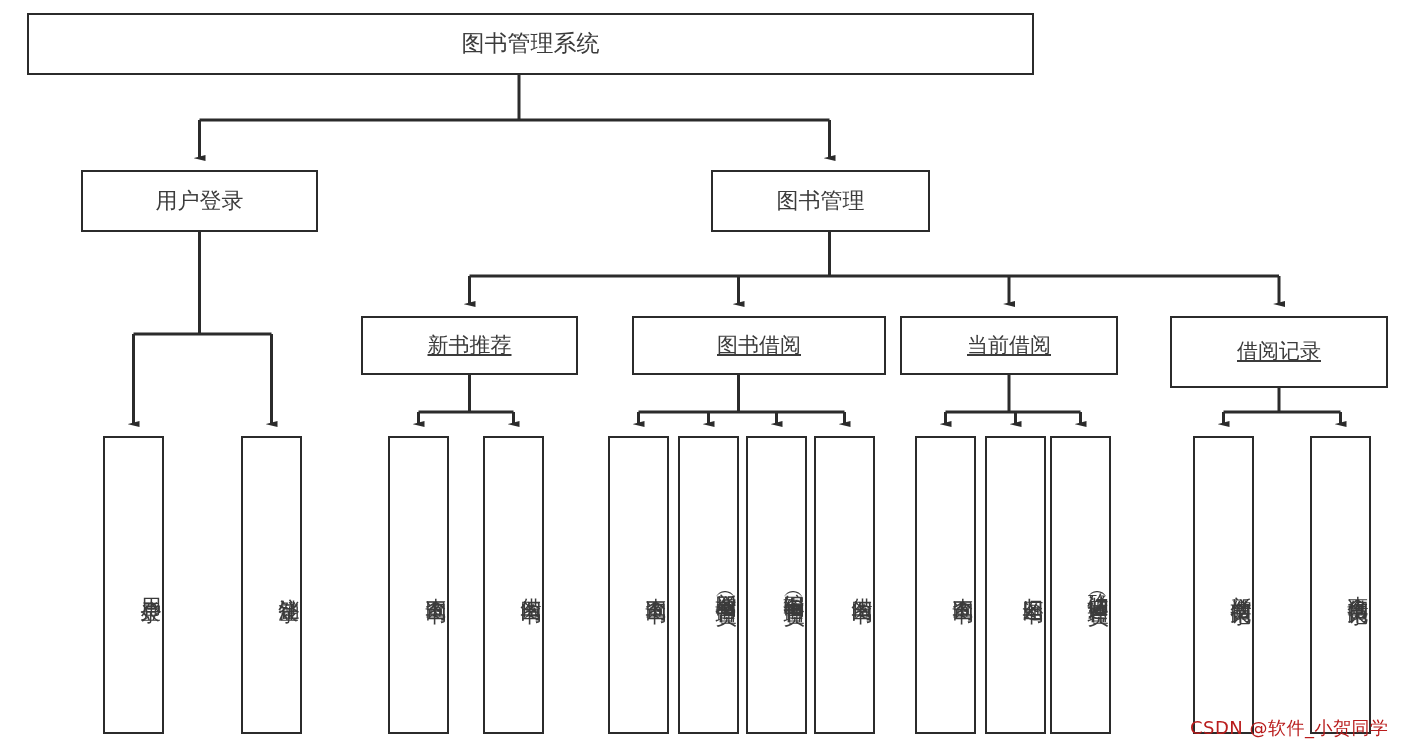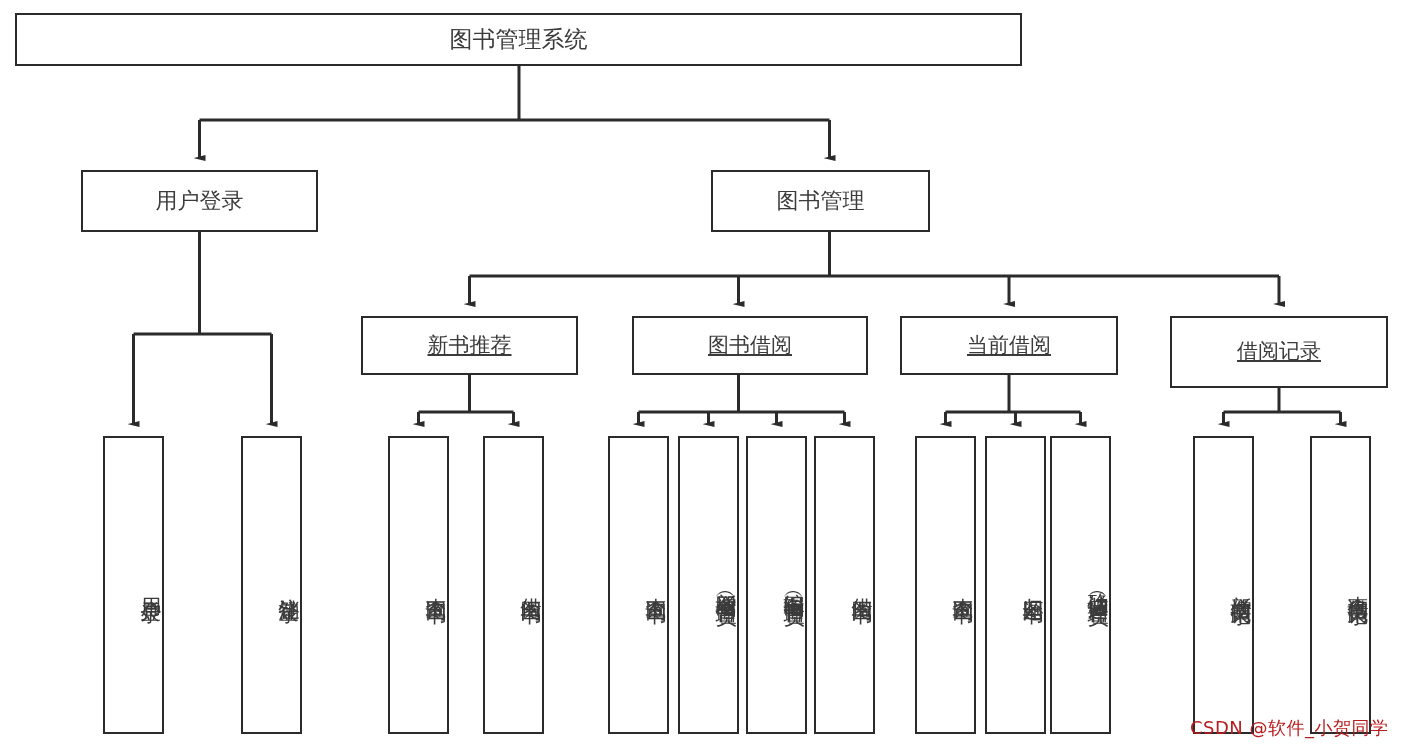--- a/index.html
+++ b/index.html
@@ -95,27 +95,27 @@
         <line x1="945.5" y1="412" x2="945.5" y2="424" stroke="#2b2b2b" stroke-width="3" marker-end="url(#arrowhead)"></line>
         <line x1="1015.5" y1="412" x2="1015.5" y2="424" stroke="#2b2b2b" stroke-width="3" marker-end="url(#arrowhead)"></line>
         <line x1="1080.5" y1="412" x2="1080.5" y2="424" stroke="#2b2b2b" stroke-width="3" marker-end="url(#arrowhead)"></line>
         <line x1="1279" y1="375" x2="1279" y2="412" stroke="#2b2b2b" stroke-width="3"></line>
         <line x1="1223.5" y1="412" x2="1340.5" y2="412" stroke="#2b2b2b" stroke-width="3"></line>
         <line x1="1223.5" y1="412" x2="1223.5" y2="424" stroke="#2b2b2b" stroke-width="3" marker-end="url(#arrowhead)"></line>
         <line x1="1340.5" y1="412" x2="1340.5" y2="424" stroke="#2b2b2b" stroke-width="3" marker-end="url(#arrowhead)"></line>
       </g>
   </svg>
 
-  <div class="node root" style="left: 15px; top: 13px; width: 1007px; height: 53px;">图书管理系统</div>
+  <div class="node root" style="left: 27px; top: 13px; width: 1007px; height: 62px;">图书管理系统</div>
 
   <div class="node lvl2" style="left: 81px; top: 170px; width: 237px; height: 62px;">用户登录</div>
   <div class="node lvl2" style="left: 711px; top: 170px; width: 219px; height: 62px;">图书管理</div>
 
   <div class="node lvl3" style="left: 361px; top: 316px; width: 217px; height: 59px;">新书推荐</div>
-  <div class="node lvl3" style="left: 632px; top: 316px; width: 236px; height: 59px;">图书借阅</div>
+  <div class="node lvl3" style="left: 632px; top: 316px; width: 254px; height: 59px;">图书借阅</div>
   <div class="node lvl3" style="left: 900px; top: 316px; width: 218px; height: 59px;">当前借阅</div>
   <div class="node lvl3" style="left: 1170px; top: 316px; width: 218px; height: 72px;">借阅记录</div>
 
   <div class="node leaf" style="left: 103px; top: 436px; width: 61px; height: 298px;">用户登录</div>
   <div class="node leaf" style="left: 241px; top: 436px; width: 61px; height: 298px;">注销登录</div>
 
   <div class="node leaf" style="left: 388px; top: 436px; width: 61px; height: 298px;">查询图书</div>
   <div class="node leaf" style="left: 483px; top: 436px; width: 61px; height: 298px;">借阅图书</div>
 
   <div class="node leaf" style="left: 608px; top: 436px; width: 61px; height: 298px;">查询图书</div>

